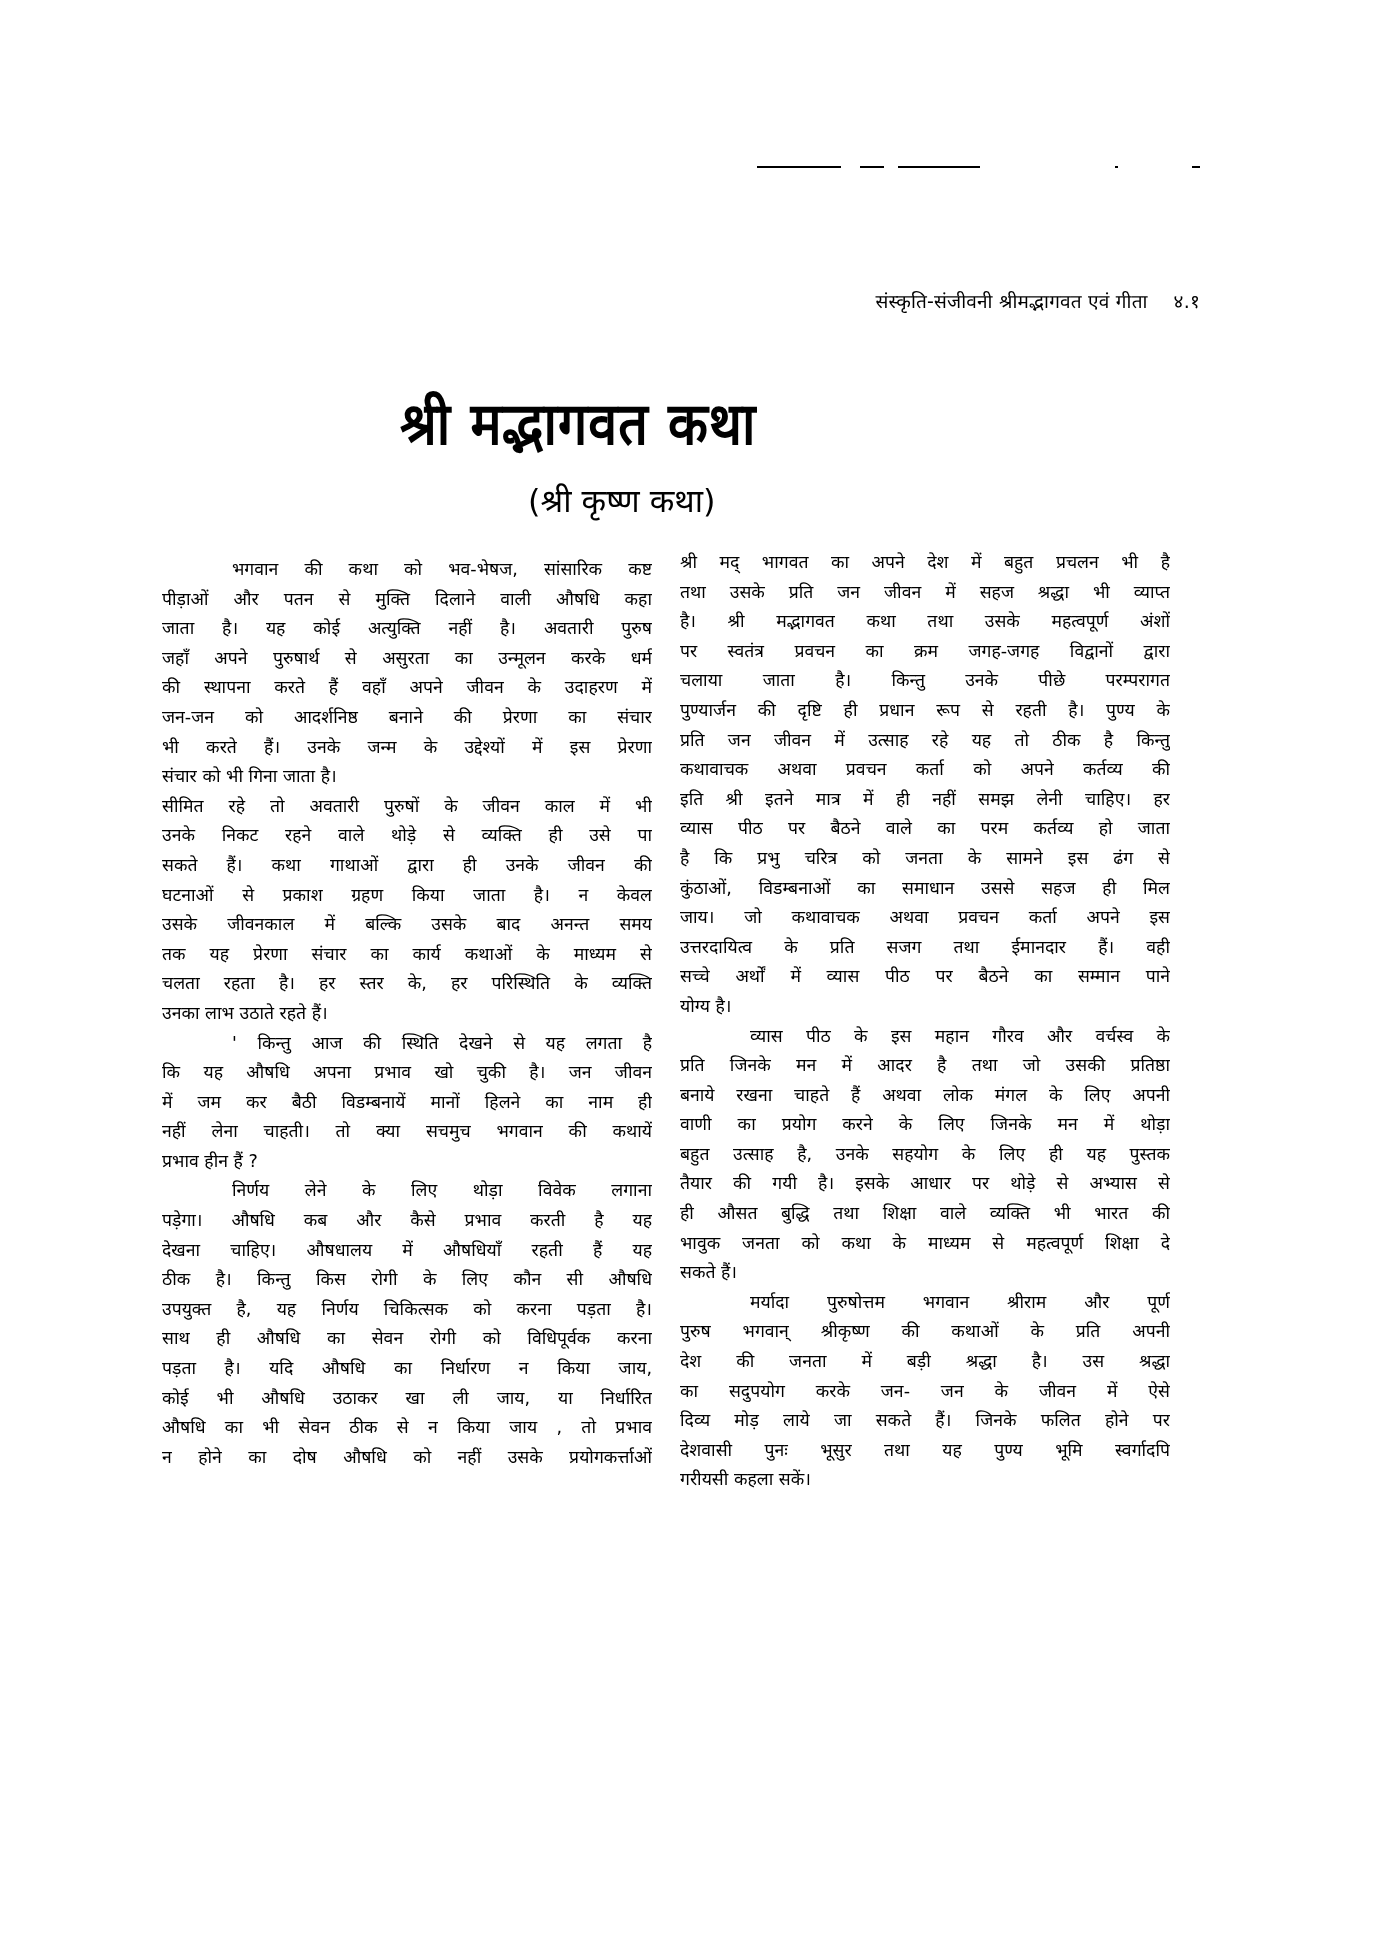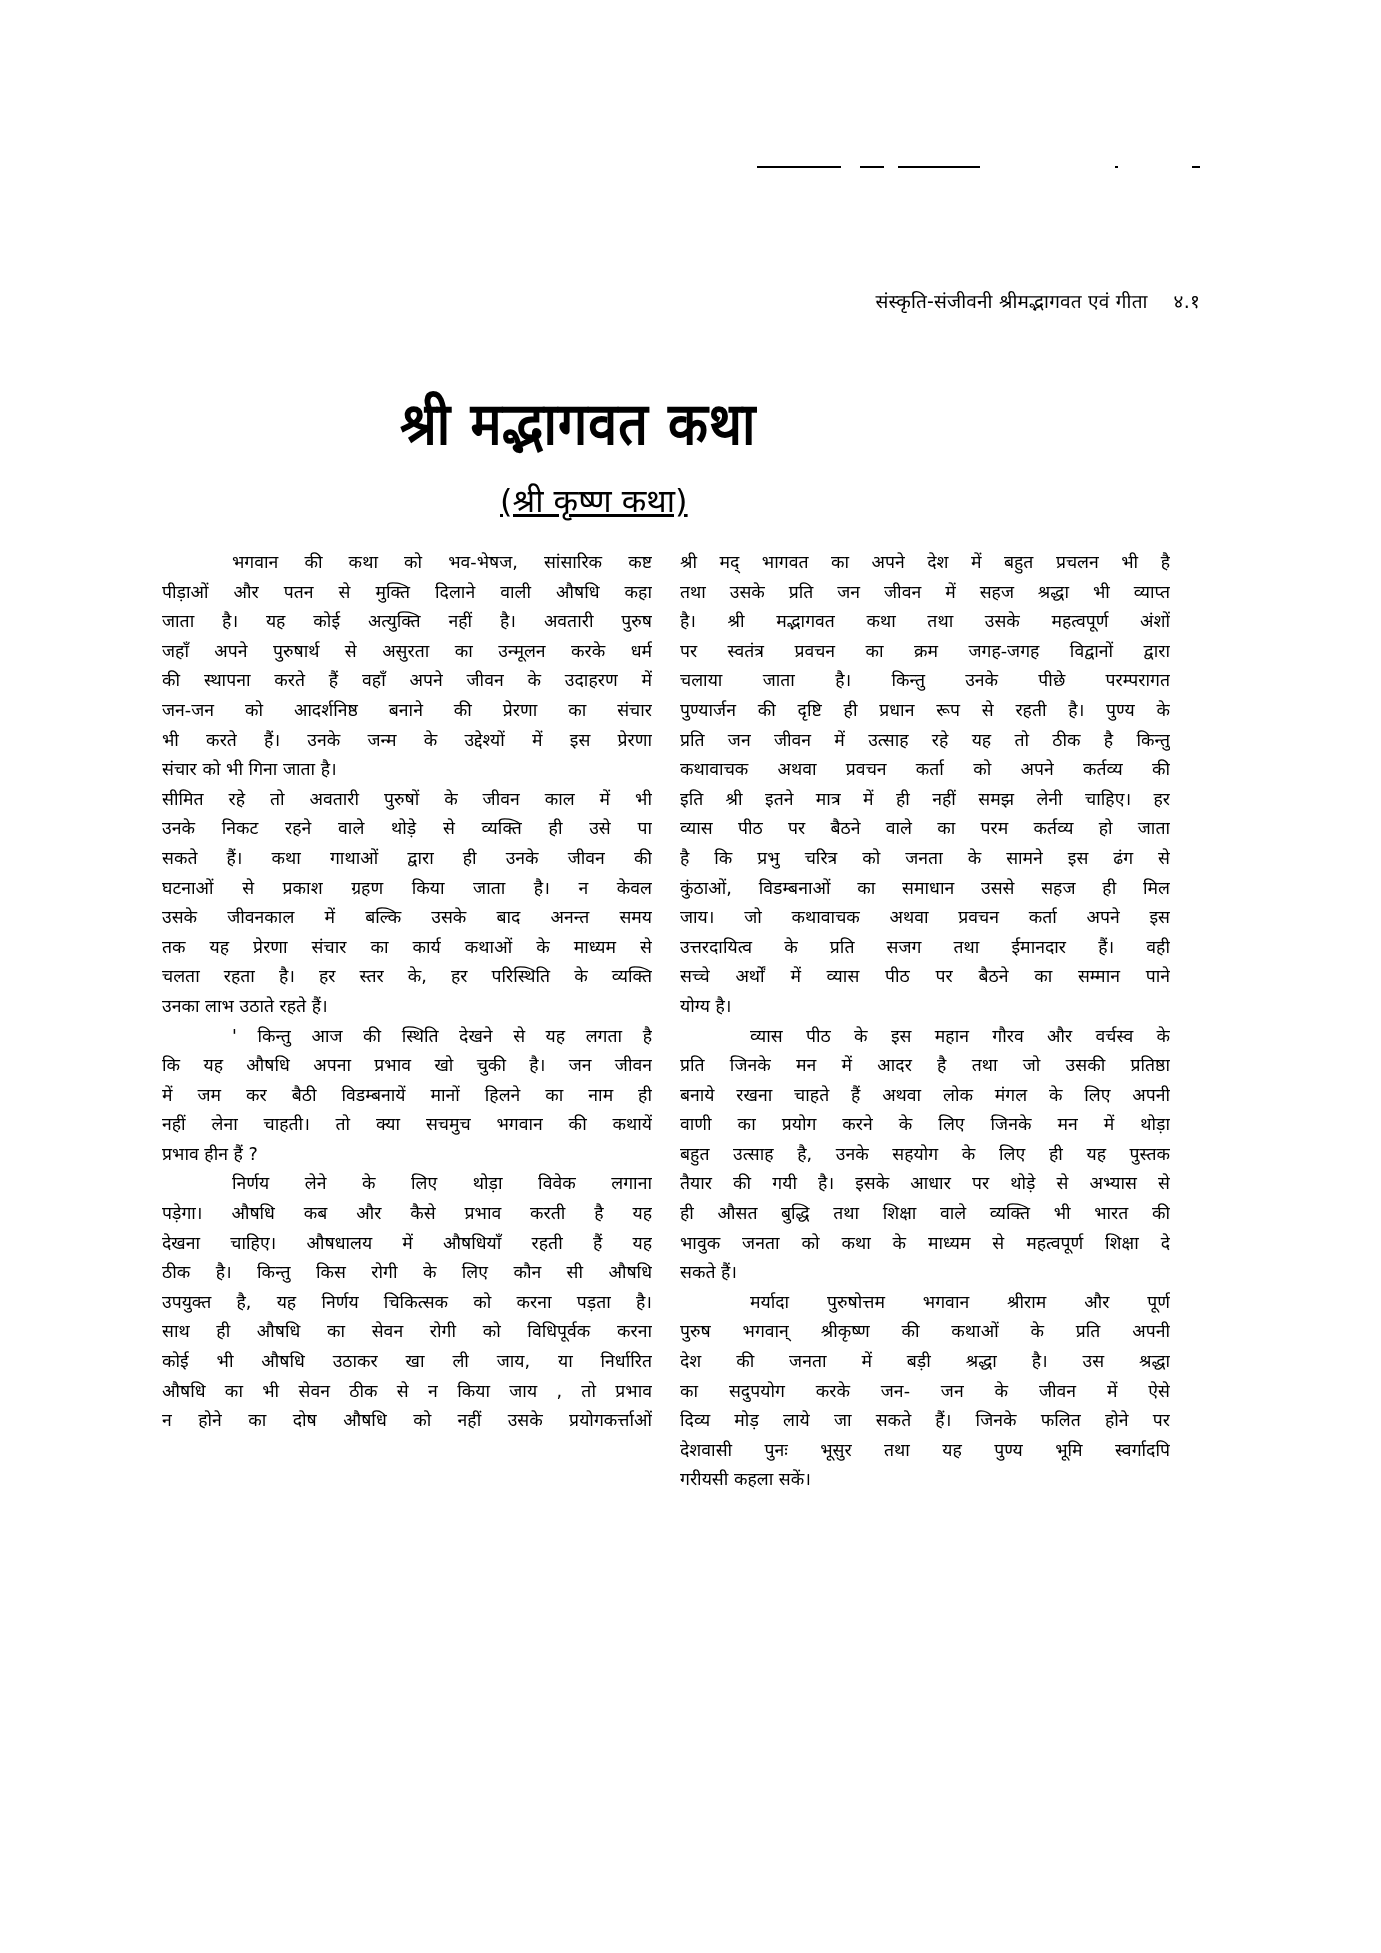--- a/index.html
+++ b/index.html
@@ -49,24 +49,23 @@
       font-size: 52px;
       font-weight: bold;
       line-height: 1;
       letter-spacing: 1px;
       transform: scaleY(1.12);
       transform-origin: top left;
     }
     .subtitle {
       position: absolute;
       top: 482px;
-      left: 500px;
+      left: 528px;
       font-size: 32px;
       line-height: 1.2;
-      text-decoration: underline;
     }
     .column {
       position: absolute;
       top: 548px;
       width: 490px;
       font-size: 17.6px;
       line-height: 29.6px;
       text-align: justify;
       text-align-last: justify;
     }
@@ -76,21 +75,21 @@
       text-align: justify;
       text-align-last: justify;
       overflow: hidden;
     }
     .column .line.last {
       text-align-last: left;
     }
     .column .line.indent {
       padding-left: 70px;
     }
-    .col-left { left: 162px; }
+    .col-left { left: 162px; margin-top: 7px; }
     .col-right { left: 680px; }
   </style>
 </head>
 <body>
 
 <div class="scan-marks">
   <span style="left:37px;width:84px;"></span>
   <span style="left:140px;width:24px;"></span>
   <span style="left:178px;width:82px;"></span>
   <span style="left:395px;width:3px;"></span>
@@ -126,20 +125,21 @@
     <span class="line">कि यह औषधि अपना प्रभाव खो चुकी है। जन जीवन</span>
     <span class="line">में जम कर बैठी विडम्बनायें मानों हिलने का नाम ही</span>
     <span class="line">नहीं लेना चाहती। तो क्या सचमुच भगवान की कथायें</span>
     <span class="line last">प्रभाव हीन हैं ?</span>
     <span class="line indent">निर्णय लेने के लिए थोड़ा विवेक लगाना</span>
     <span class="line">पड़ेगा। औषधि कब और कैसे प्रभाव करती है यह</span>
     <span class="line">देखना चाहिए। औषधालय में औषधियाँ रहती हैं यह</span>
     <span class="line">ठीक है। किन्तु किस रोगी के लिए कौन सी औषधि</span>
     <span class="line">उपयुक्त है, यह निर्णय चिकित्सक को करना पड़ता है।</span>
     <span class="line">साथ ही औषधि का सेवन रोगी को विधिपूर्वक करना</span>
+    <span class="line">पड़ता है। यदि औषधि का निर्धारण न किया जाय,</span>
     <span class="line">कोई भी औषधि उठाकर खा ली जाय, या निर्धारित</span>
     <span class="line">औषधि का भी सेवन ठीक से न किया जाय , तो प्रभाव</span>
     <span class="line">न होने का दोष औषधि को नहीं उसके प्रयोगकर्त्ताओं</span>
   </div>
 <div class="column col-right" id="right-col">
     <span class="line">श्री मद् भागवत का अपने देश में बहुत प्रचलन भी है</span>
     <span class="line">तथा उसके प्रति जन जीवन में सहज श्रद्धा भी व्याप्त</span>
     <span class="line">है। श्री मद्भागवत कथा तथा उसके महत्वपूर्ण अंशों</span>
     <span class="line">पर स्वतंत्र प्रवचन का क्रम जगह-जगह विद्वानों द्वारा</span>
     <span class="line">चलाया जाता है। किन्तु उनके पीछे परम्परागत</span>

